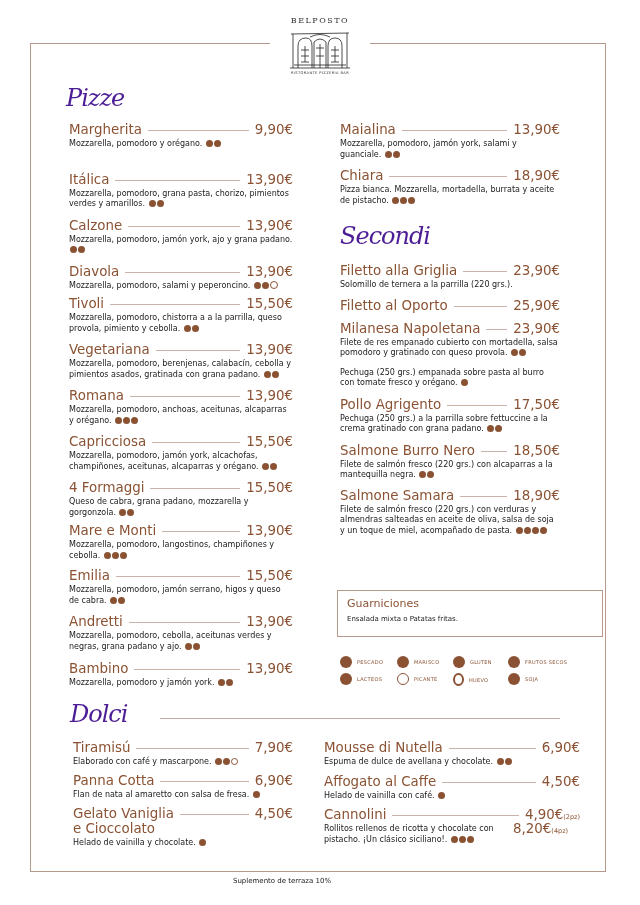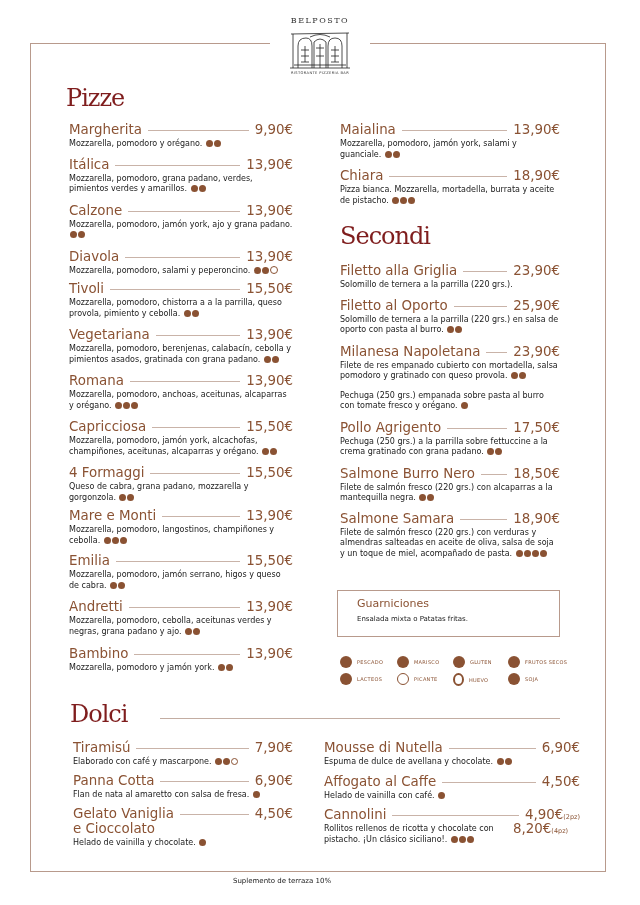--- a/index.html
+++ b/index.html
@@ -6,36 +6,36 @@
   body { width:640px; height:905px; background:#ffffff; position:relative; overflow:hidden;
          font-family:"DejaVu Sans", sans-serif; color:#1a1a1a; }
   .frame { position:absolute; left:30px; top:43px; width:576px; height:829px;
            border:1px solid #b89a8c; box-sizing:border-box; }
   .frame-gap { position:absolute; left:270px; top:38px; width:100px; height:10px; background:#fff; }
   .logo { position:absolute; left:280px; top:16px; width:80px; text-align:center; }
   .logo-title { font-family:"DejaVu Serif", serif; font-size:8px; letter-spacing:1.5px; color:#333; }
   .logo-sub { font-size:3.6px; letter-spacing:0.4px; color:#333; margin-top:1px; white-space:nowrap; }
   .logo svg { display:block; margin:3px auto 0; }
 
-  .script { position:absolute; font-family:"DejaVu Serif", serif; 
-            font-size:24px; color:#7f1d1d; letter-spacing:-1px; }
+  .script { position:absolute; font-family:"DejaVu Serif", serif; font-style:italic;
+            font-size:24px; color:#4c1d95; letter-spacing:-1px; }
   .col { position:absolute; }
   .item { position:relative; margin-bottom:8px; }
   .row { display:flex; align-items:baseline; }
   .name { font-size:13.4px; color:#8a5233; white-space:nowrap; }
   .dots { flex:1; border-bottom:1px solid #c9b3a8; margin:0 6px; transform:translateY(-3px); min-width:20px; }
   .price { font-size:13.4px; color:#8a5233; white-space:nowrap; }
   .desc { font-size:8px; line-height:10.5px; color:#1a1a1a; margin-top:2px; }
   .al { display:inline-block; width:7px; height:7px; border-radius:50%; background:#8a5233;
         vertical-align:-1px; margin-left:1px; }
   .al.ring { background:#fff; border:1.3px solid #8a5233; width:5px; height:5px; }
   .al.outline { background:#fff; border:0.8px solid #8a5233; width:6px; height:6px; }
 
-  .guarn { position:absolute; left:337px; top:590px; width:223px; height:47px;
-           border:1px solid #b89a8c; box-sizing:border-box; padding:6px 19px; }
+  .guarn { position:absolute; left:337px; top:590px; width:266px; height:47px;
+           border:1px solid #b89a8c; box-sizing:border-box; padding:6px 9px; }
   .guarn-title { font-size:11px; color:#8a5233; }
   .guarn-text { font-size:7px; margin-top:5px; }
 
   .legend { position:absolute; left:340px; top:656px; width:240px; }
   .leg { position:absolute; display:flex; align-items:center; font-size:5px; color:#8a5233; letter-spacing:0.3px; }
   .leg .ic { width:12px; height:12px; border-radius:50%; background:#8a5233; margin-right:5px; }
   .leg .ic.line { background:#fff; border:1px solid #8a5233; box-sizing:border-box; }
   .leg .ic.oval { width:11px; height:13px; background:#fff; border:2.5px solid #8a5233; box-sizing:border-box; border-radius:50%; }
 
   .dolci-line { position:absolute; left:160px; top:718px; width:400px; height:1px; background:#c3ada2; }
@@ -68,38 +68,38 @@
   <div class="logo-sub">RISTORANTE  PIZZERIA  BAR</div>
 </div>
 
 <div class="script" style="left:66px; top:84px;">Pizze</div>
 <div class="script" style="left:340px; top:222px;">Secondi</div>
 <div class="script" style="left:70px; top:700px;">Dolci</div>
 <div class="dolci-line"></div>
 
 <div class="col" style="left:69px; top:122px; width:224px;">
   <div id="pizze-left">
-      <div class="item" style="margin-bottom: 7px;">
+      <div class="item" style="margin-bottom: 22px;">
         <div class="row">
           <span class="name">Margherita</span>
           <span class="dots"></span>
           <span class="price">9,90€</span>
         </div>
         <div style="display: flex;">
           <div class="desc"><span>Mozzarella, pomodoro y orégano.</span> <span class="al"></span><span class="al"></span></div>
         </div>
       </div>
       <div class="item">
         <div class="row">
           <span class="name">Itálica</span>
           <span class="dots"></span>
           <span class="price">13,90€</span>
         </div>
         <div style="display: flex;">
-          <div class="desc"><span>Mozzarella, pomodoro, grana padano, verdes, pimientos verdes y amarillos.</span> <span class="al"></span><span class="al"></span></div>
+          <div class="desc"><span>Mozzarella, pomodoro, grana pasta, chorizo, pimientos verdes y amarillos.</span> <span class="al"></span><span class="al"></span></div>
         </div>
       </div>
       <div class="item">
         <div class="row">
           <span class="name">Calzone</span>
           <span class="dots"></span>
           <span class="price">13,90€</span>
         </div>
         <div style="display: flex;">
           <div class="desc"><span>Mozzarella, pomodoro, jamón york, ajo y grana padano.</span> <span class="al"></span><span class="al"></span></div>
@@ -244,23 +244,20 @@
         <div style="display: flex; align-items: flex-end;">
           <div class="desc"><span>Solomillo de ternera a la parrilla (220 grs.).</span> </div>
         </div>
       </div>
       <div class="item">
         <div class="row">
           <span class="name">Filetto al Oporto</span>
           <span class="dots"></span>
           <span class="price">25,90€</span>
         </div>
-        <div style="display: flex;">
-          <div class="desc"><span>Solomillo de ternera a la parrilla (220 grs.) en salsa de oporto con pasta al burro.</span> <span class="al"></span><span class="al"></span></div>
-        </div>
       </div>
       <div class="item" style="margin-bottom: 7px;">
         <div class="row">
           <span class="name">Milanesa Napoletana</span>
           <span class="dots"></span>
           <span class="price">23,90€</span>
         </div>
         <div style="display: flex;">
           <div class="desc"><span>Filete de res empanado cubierto con mortadella, salsa pomodoro y gratinado con queso provola.</span> <span class="al"></span><span class="al"></span></div>
         </div>

